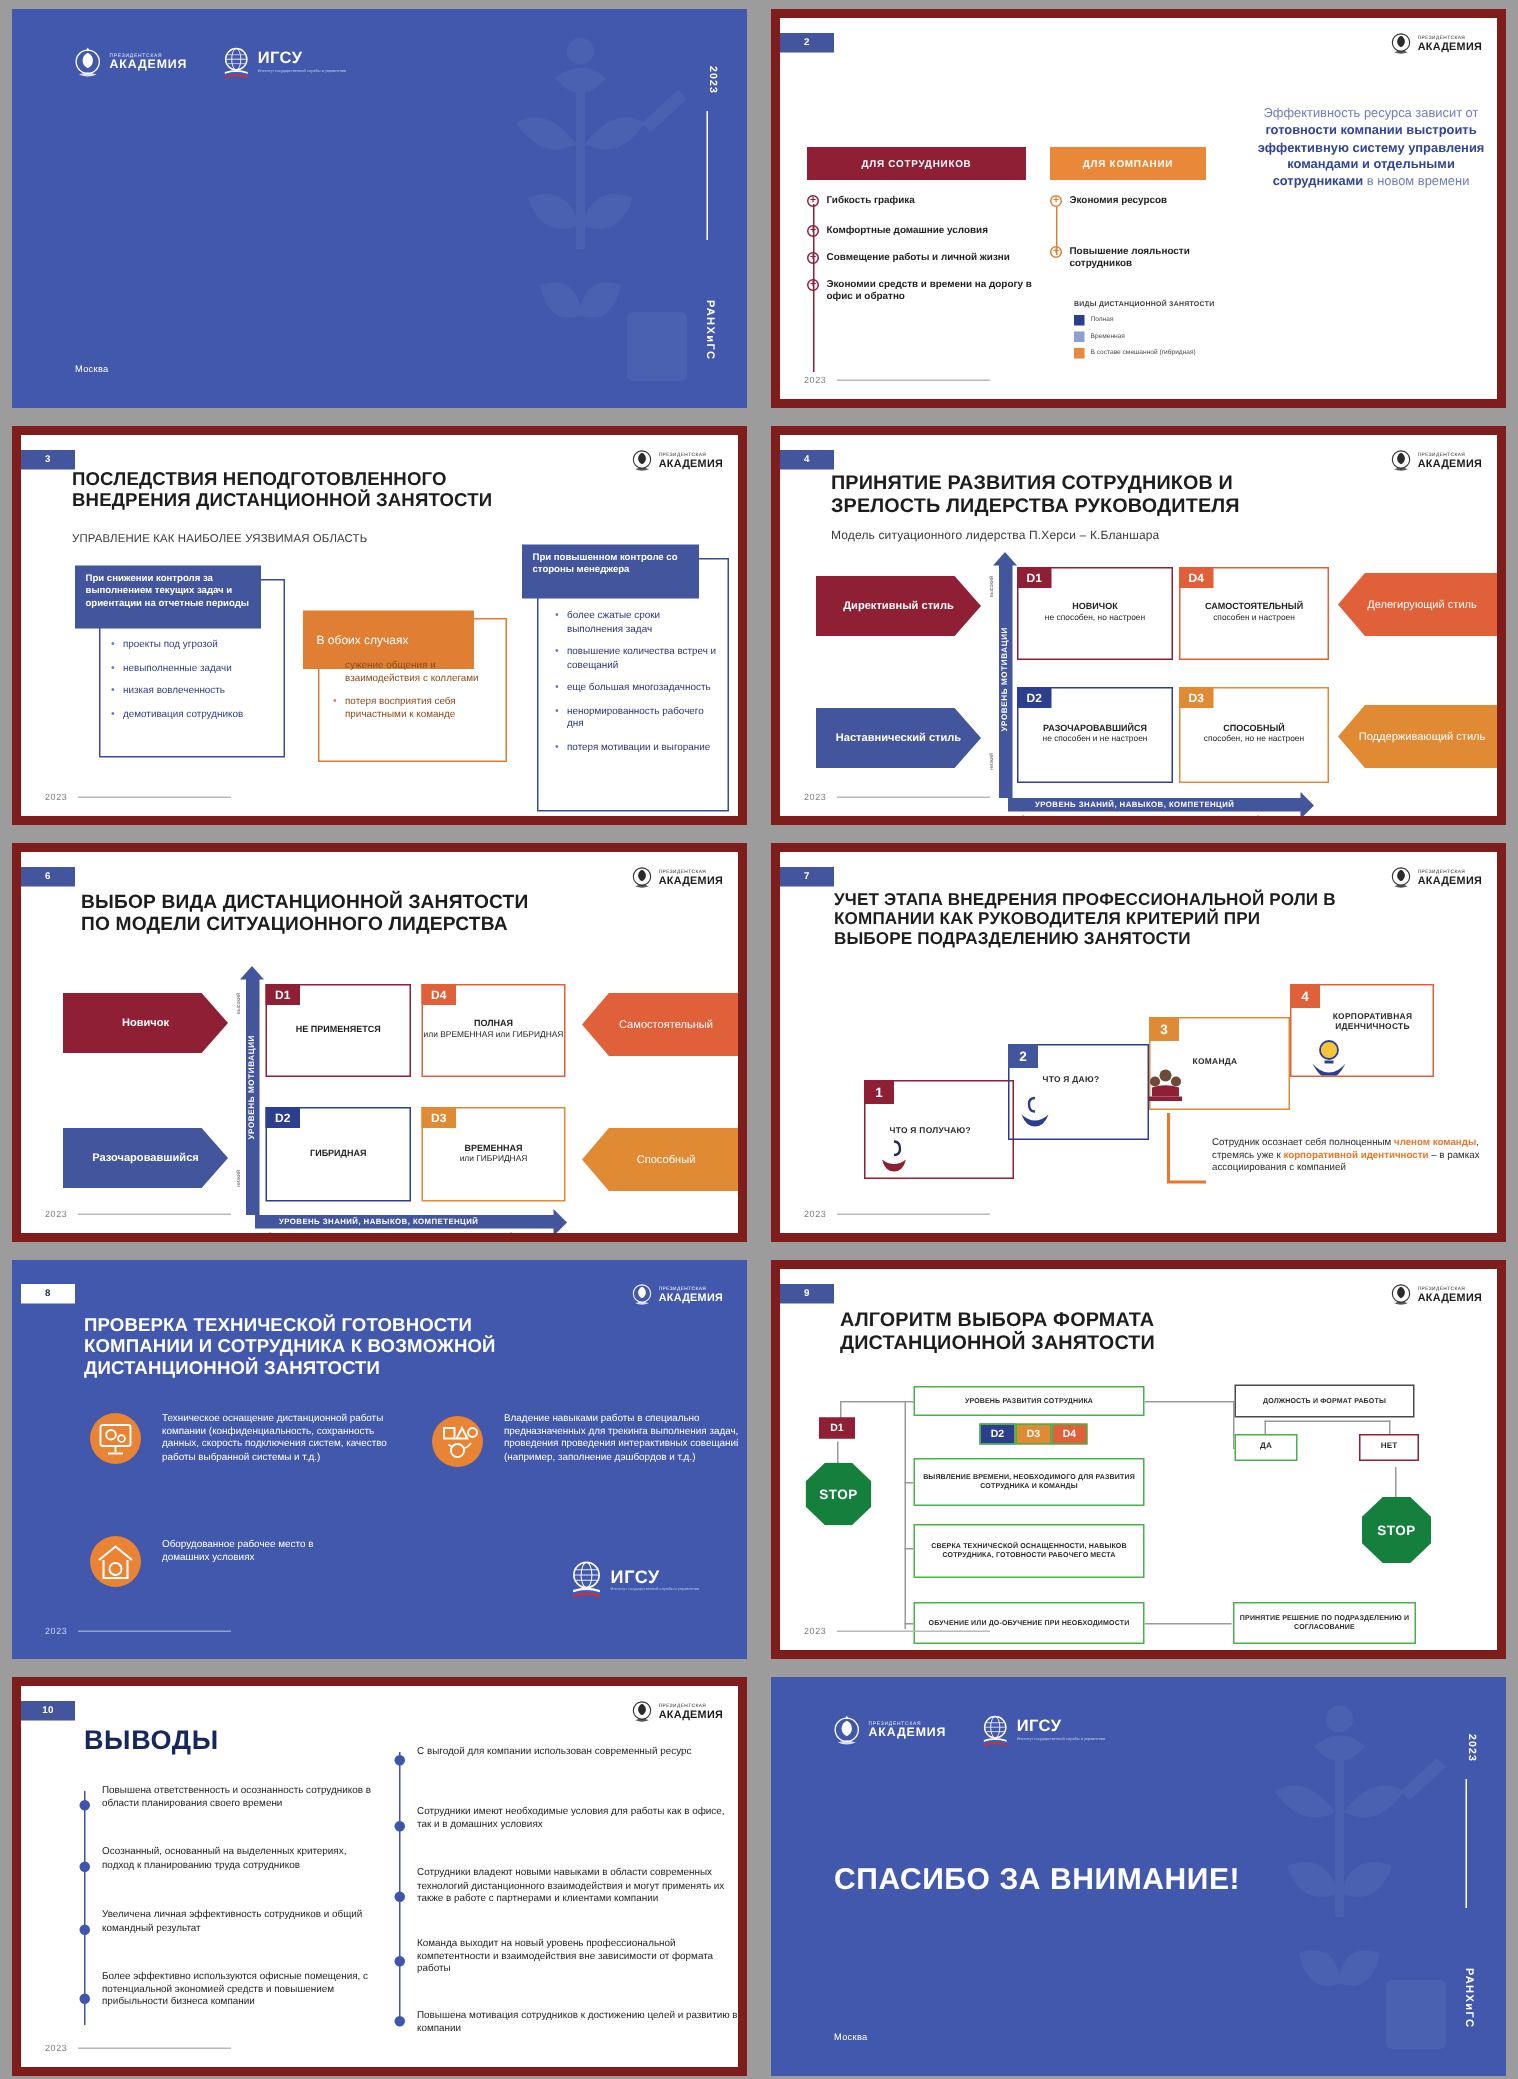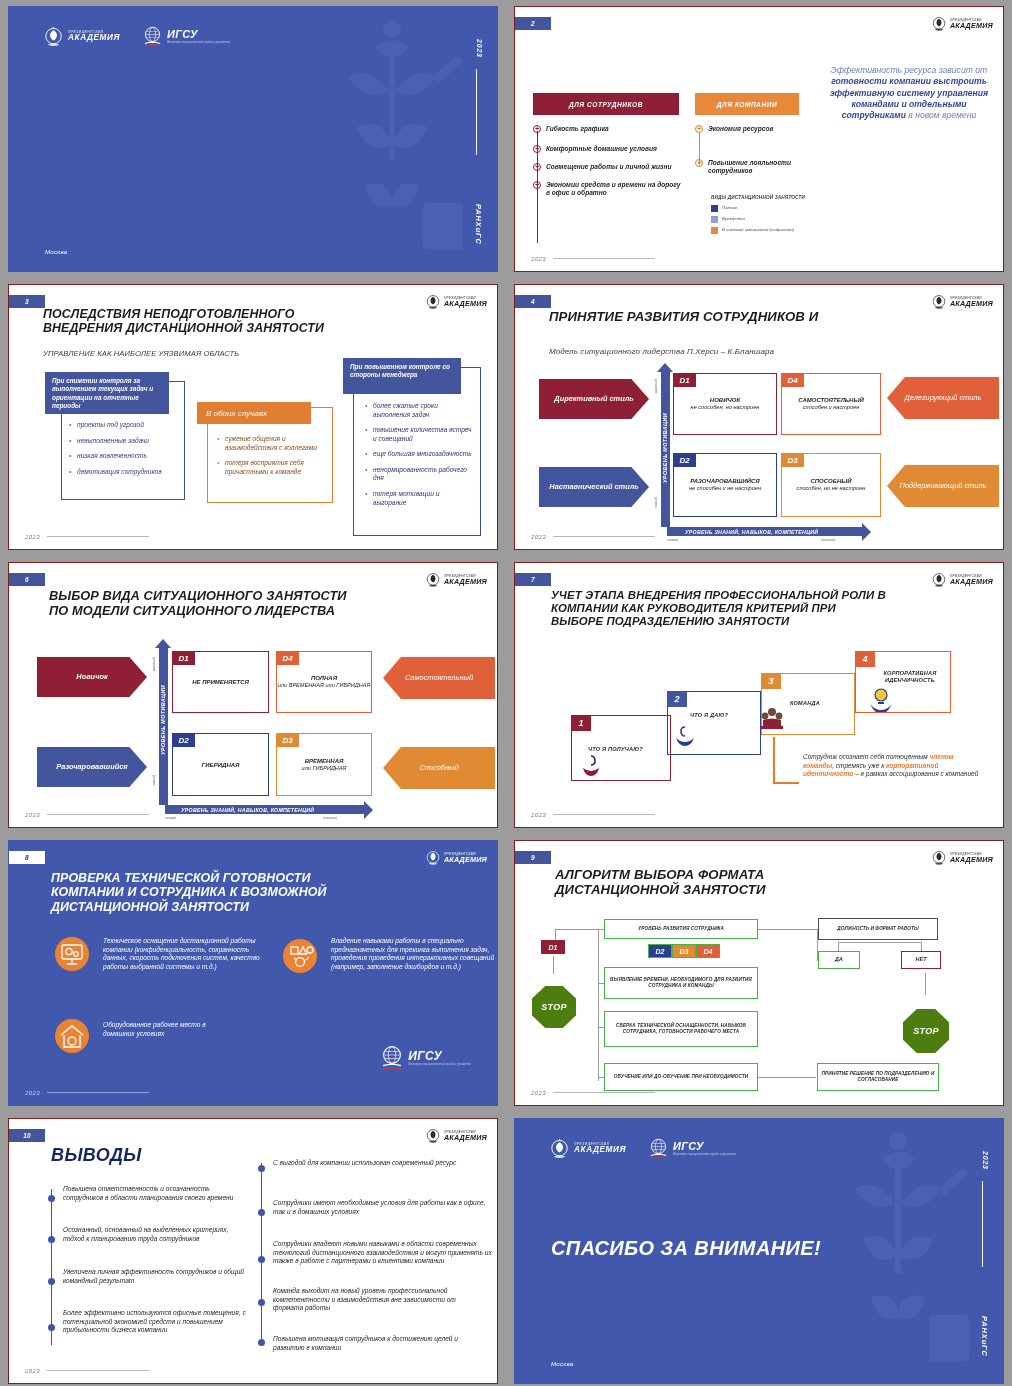--- a/index.html
+++ b/index.html
@@ -15,22 +15,21 @@
     grid-template-columns: 506px 506px;
     grid-template-rows: repeat(5, 278px);
     align-content: start;
   }
   .deck > .cell { padding: 6px 8px 2px 8px; }
   .slide {
     position: relative;
     width: 100%; height: 266px;
     background: #ffffff;
     overflow: hidden;
-    border: 1px solid #7f1d1d;
-    font-style: italic;
+    border: 6px solid #7f1d1d;
   }
   .slide.blue { background: #4158ac; border-color:#4158ac; }
 
   
   .num-badge {
     position: absolute; left: 0; top: 10px;
     width: 36px; height: 13px;
     background: #43559c; color: #fff;
     font-size: 6.5px; font-weight: bold;
     display: flex; align-items: center; justify-content: center;
@@ -170,23 +169,23 @@
 
   
   .fb { position:absolute; border:1px solid #49b04a; background:#fff;
       display:flex; align-items:center; justify-content:center; text-align:center;
       font-size:4.7px; font-weight:bold; color:#2b2b2b; line-height:1.3; padding:2px; letter-spacing:.1px; }
   .fb.plain { border-color:#4a4a4a; }
   .fb.red { border-color:#8e1f35; }
   .ln { position:absolute; background:#9a9a9a; }
   .dtag { position:absolute; width:24px; height:14px; display:flex; align-items:center; justify-content:center;
       color:#fff; font-size:7px; font-weight:bold; border:1px solid #49b04a; }
-  .stop { position:absolute; background:#4d7c0f; color:#fff; font-weight:bold;
+  .stop { position:absolute; background:#15803d; color:#fff; font-weight:bold;
       display:flex; align-items:center; justify-content:center; font-size:9px; letter-spacing:.3px;
-      clip-path: polygon(30% 0,70% 0,100% 30%,100% 70%,70% 100%,30% 100%,0 70%,0 30%); margin-top: 16px; }
+      clip-path: polygon(30% 0,70% 0,100% 30%,100% 70%,70% 100%,30% 100%,0 70%,0 30%); }
 
   
   .cb-title { position:absolute; left:42px; top:26px; font-size:18px; font-weight:bold;
       color:#16265f; letter-spacing:.4px; }
   .cstem { position:absolute; width:1.4px; background:#43559c; }
   .citem { position:absolute; font-size:6.6px; color:#1d1d1d; line-height:1.32; }
   .cdot { position:absolute; width:7px; height:7px; border-radius:50%; background:#3f55ab; }
 </style>
 </head>
 <body>
@@ -334,21 +333,21 @@
     <div class="ob" style="left:52px;top:96px;width:124px;height:119px;"></div>
     <div class="hdr-blue" style="left:36px;top:87px;width:124px;height:42px;">При снижении контроля за выполнением текущих задач и ориентации на отчетные периоды</div>
     <ul class="blist" style="left:60px;top:136px;width:110px;">
       <li>проекты под угрозой</li>
       <li>невыполненные задачи</li>
       <li>низкая вовлеченность</li>
       <li>демотивация сотрудников</li>
     </ul>
 
     <div class="ob org" style="left:198px;top:122px;width:126px;height:96px;"></div>
-    <div class="hdr-org" style="left:188px;top:117px;width:114px;height:22px;display:flex;align-items:center;">В обоих случаях</div>
+    <div class="hdr-org" style="left:188px;top:117px;width:114px;height:39px;display:flex;align-items:center;">В обоих случаях</div>
     <ul class="blist org" style="left:208px;top:150px;width:100px;">
       <li>сужение общения и взаимодействия с коллегами</li>
       <li>потеря восприятия себя причастными к команде</li>
     </ul>
 
     <div class="ob" style="left:344px;top:82px;width:128px;height:169px;"></div>
     <div class="hdr-blue" style="left:334px;top:73px;width:118px;height:36px;">При повышенном контроле со стороны менеджера</div>
     <ul class="blist dk" style="left:356px;top:117px;width:108px;">
       <li>более  сжатые  сроки выполнения задач</li>
       <li>повышение количества встреч и совещаний</li>
@@ -374,20 +373,21 @@
             </g>
       </svg>
       <span class="ltxt">
         <span class="l1">ПРЕЗИДЕНТСКАЯ</span>
         <span class="l2">АКАДЕМИЯ</span>
       </span>
     </div>
 
     <div class="s-title" style="top:24px;">
       <div>ПРИНЯТИЕ РАЗВИТИЯ СОТРУДНИКОВ И</div>
+      <div>ЗРЕЛОСТЬ ЛИДЕРСТВА РУКОВОДИТЕЛЯ</div>
     </div>
     <div class="s-sub" style="top:62px;font-size:8px;">Модель ситуационного лидерства П.Херси – К.Бланшара</div>
 
     <div class="ax-v" style="left:146px;top:86px;height:156px;"></div>
     <div class="ax-vlabel" style="left:146.5px;top:128px;">УРОВЕНЬ МОТИВАЦИИ</div>
     <div class="tick v" style="left:139px;top:94px;">высокий</div>
     <div class="tick v" style="left:139px;top:212px;">низкий</div>
     <div class="ax-h" style="left:152px;top:242px;width:196px;"></div>
     <div class="ax-hlabel" style="left:170px;top:243.5px;">УРОВЕНЬ ЗНАНИЙ, НАВЫКОВ, КОМПЕТЕНЦИЙ</div>
     <div class="tick" style="left:152px;top:253px;">низкий</div>
@@ -439,21 +439,21 @@
               <path d="M5 23 q7 -3 14 0 q-7 3 -14 0z" opacity=".8"></path>
             </g>
       </svg>
       <span class="ltxt">
         <span class="l1">ПРЕЗИДЕНТСКАЯ</span>
         <span class="l2">АКАДЕМИЯ</span>
       </span>
     </div>
 
     <div class="s-title" style="left:40px;top:26px;font-size:12.8px;">
-      <div>ВЫБОР ВИДА СИТУАЦИОННОГО ЗАНЯТОСТИ</div>
+      <div>ВЫБОР ВИДА ДИСТАНЦИОННОЙ ЗАНЯТОСТИ</div>
       <div>ПО МОДЕЛИ СИТУАЦИОННОГО ЛИДЕРСТВА</div>
     </div>
 
     <div class="ax-v" style="left:150px;top:84px;height:158px;"></div>
     <div class="ax-vlabel" style="left:150.5px;top:122px;">УРОВЕНЬ МОТИВАЦИИ</div>
     <div class="tick v" style="left:143px;top:94px;">высокий</div>
     <div class="tick v" style="left:143px;top:212px;">низкий</div>
     <div class="ax-h" style="left:156px;top:242px;width:200px;"></div>
     <div class="ax-hlabel" style="left:172px;top:243.5px;">УРОВЕНЬ ЗНАНИЙ, НАВЫКОВ, КОМПЕТЕНЦИЙ</div>
     <div class="tick" style="left:156px;top:253px;">низкий</div>

